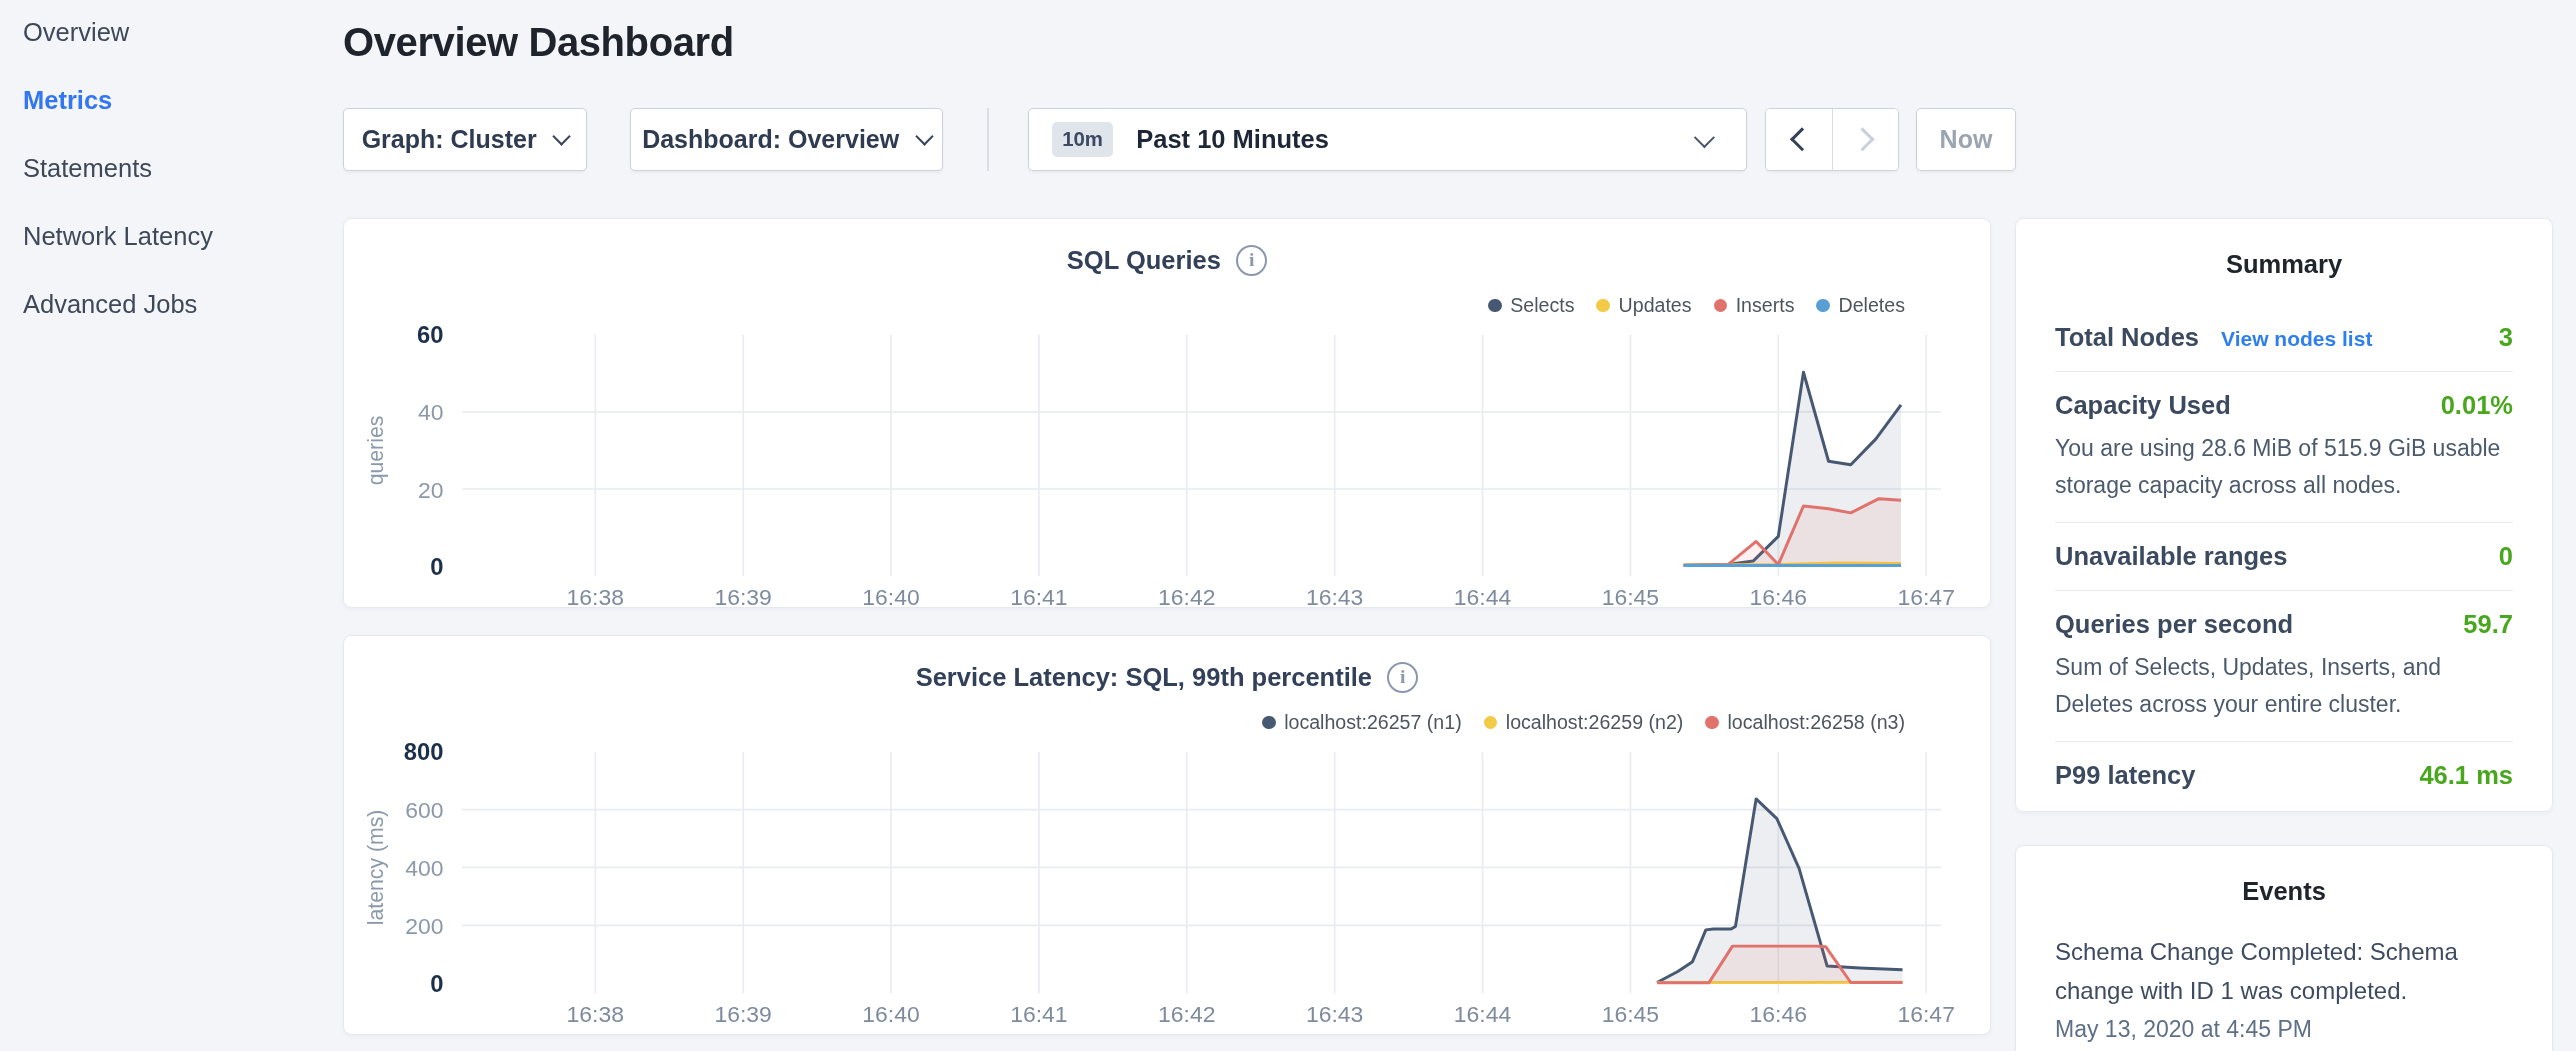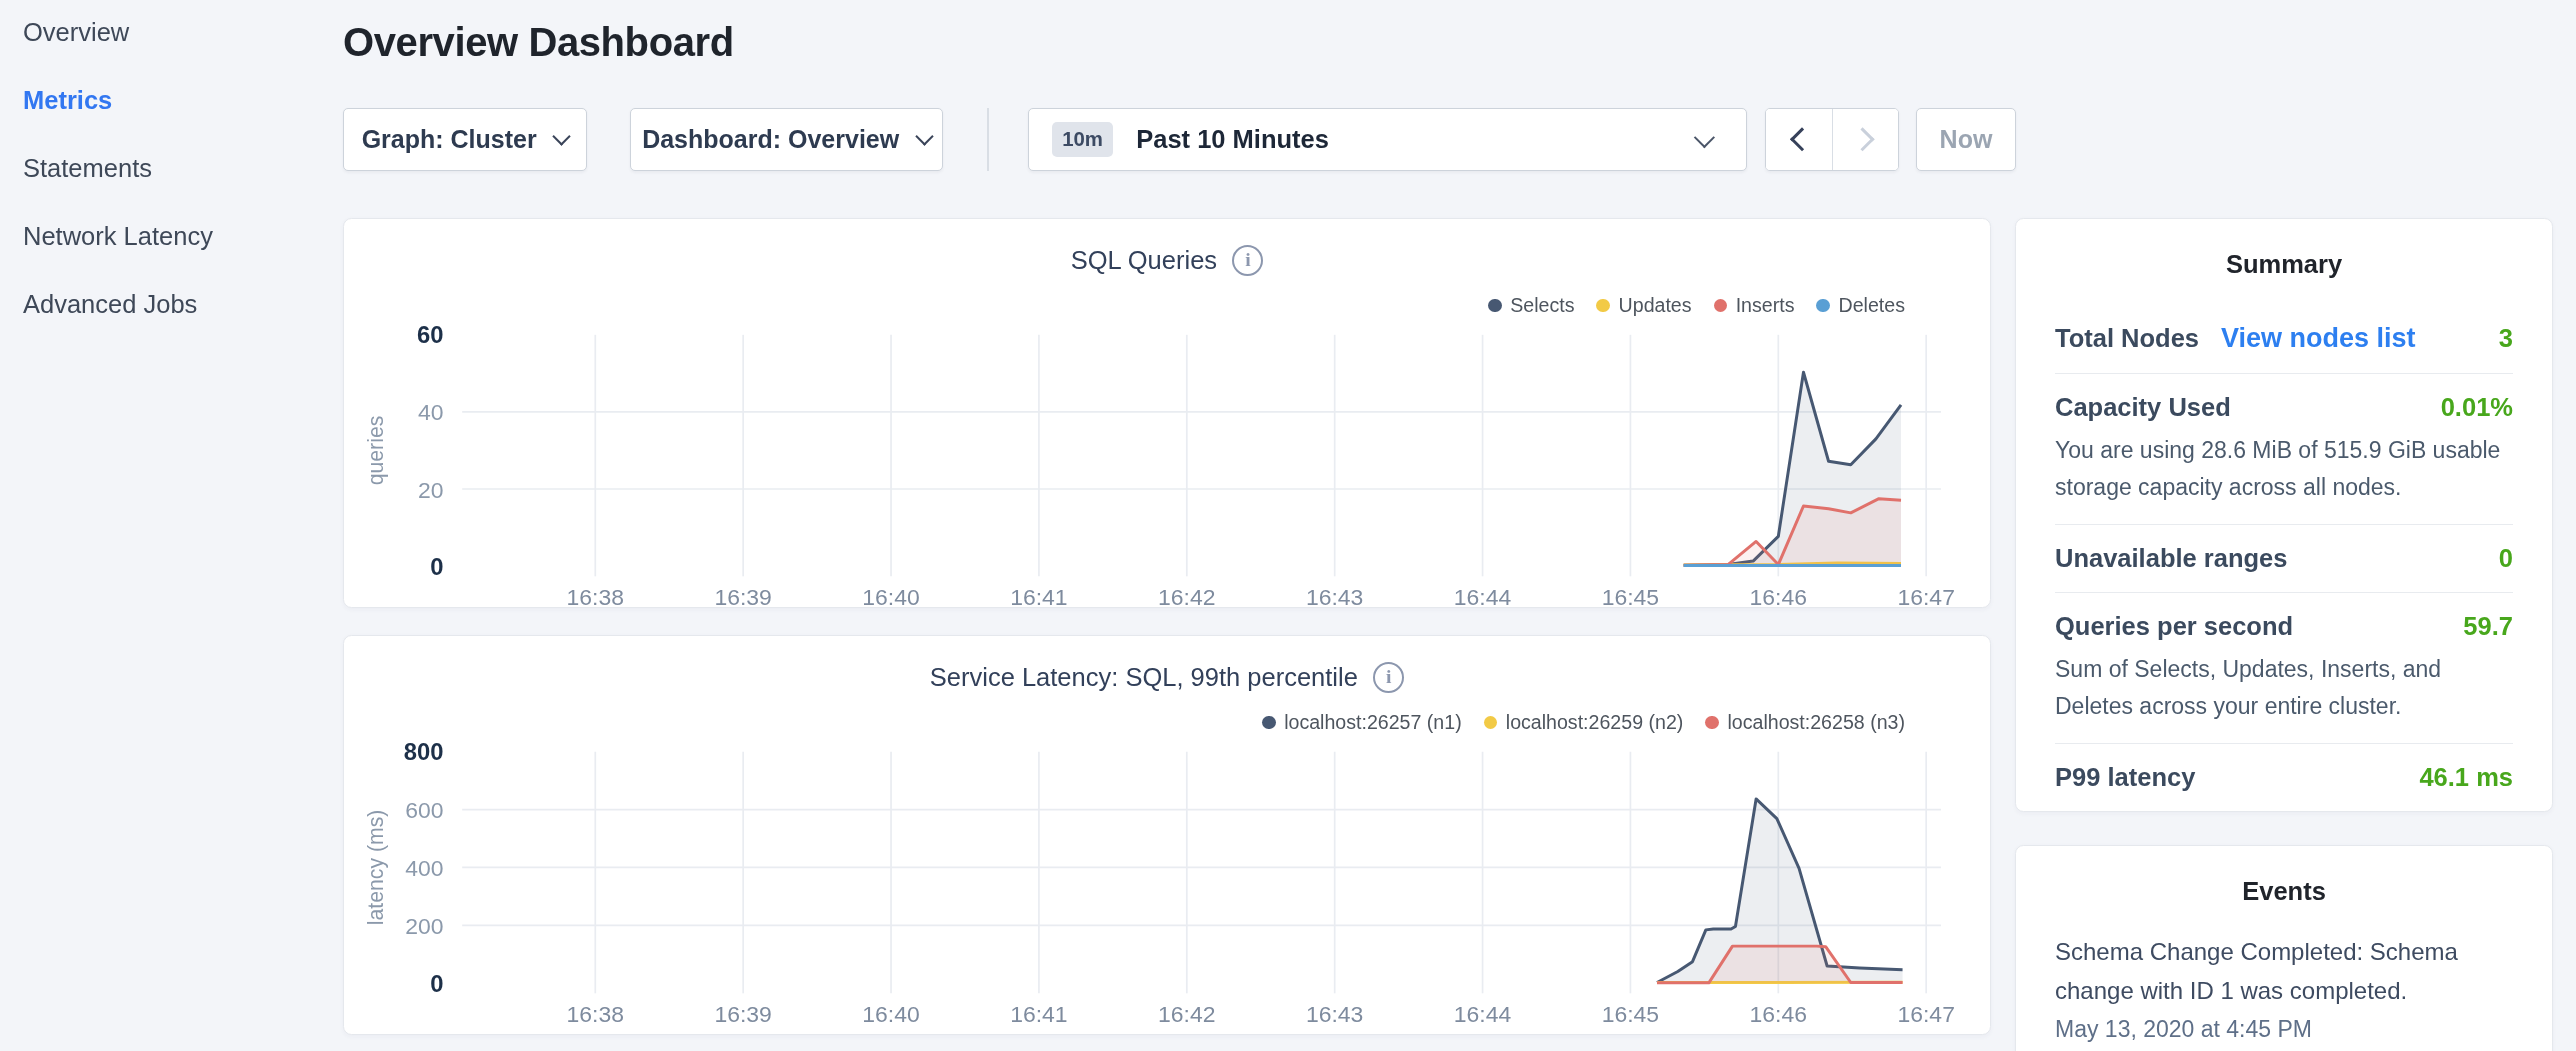--- a/index.html
+++ b/index.html
@@ -34,21 +34,21 @@
   .caret{width:13.6px;height:13.6px;border-right:3.4px solid #36415a;border-bottom:3.4px solid #36415a}
   .caret.left{transform:rotate(135deg);margin-left:6.8px}
   .caret.right{transform:rotate(-45deg);margin-right:6.8px;border-color:#c9d0db}
   .now-btn{position:absolute;left:1573px;top:0;width:100px;height:63px;font-size:25px;font-weight:700;color:#9ba5b2;cursor:default}
   
   .card{position:absolute;background:#fff;border:1.7px solid #e5e8ed;border-radius:8.5px;box-shadow:0 1.7px 4.3px rgba(50,60,90,.04);box-sizing:border-box}
   .chart-card{left:343px;width:1648px;overflow:hidden}
   #chart-0{top:218px;height:390px}
   #chart-1{top:635px;height:400px}
   .chart-title-row{position:absolute;top:25.5px;left:0;right:0;display:flex;justify-content:center;align-items:center;gap:15.3px;z-index:2}
-  .chart-title{font-size:25.5px;font-weight:400;color:#32405a}
+  .chart-title{font-size:25.5px;font-weight:700;color:#32405a}
   .info-icon{width:31px;height:31px;box-sizing:border-box;border:2.1px solid #8c97ae;border-radius:50%;color:#8c97ae;
              display:flex;align-items:center;justify-content:center;font-size:19.6px;font-weight:600;
              font-family:"Liberation Serif","DejaVu Serif",serif;cursor:pointer}
   .legend{position:absolute;top:75px;right:85px;display:flex;gap:22px;align-items:center;z-index:2}
   .legend-item{display:flex;align-items:center;gap:8.5px;cursor:pointer}
   .dot{width:13.6px;height:13.6px;border-radius:50%}
   .lname{font-size:19.6px;color:#4e555e}
   svg.plot{position:absolute;left:0;top:0;width:1648px;height:400px;overflow:visible}
   svg text{font-family:"Liberation Sans","DejaVu Sans",sans-serif}
   .grid{stroke:#e9ecf1;stroke-width:2}
@@ -58,21 +58,21 @@
   .yaxis-title{font-size:25px;fill:#8b99ab}
   
   .summary-card{left:2015px;top:218px;width:538px;height:594px}
   .events-card{left:2015px;top:845px;width:538px;height:281px}
   .panel-title{margin:31px 0 0;text-align:center;font-size:25.5px;font-weight:700;color:#20242b}
   .summary-body{margin:25.5px 39px 0}
   .srow{padding:18.7px 0}
   .srow + .srow{border-top:1.7px solid #e8ebef}
   .srow-head{display:flex;align-items:baseline}
   .srow-label{font-size:25.5px;font-weight:700;color:#3b4a5e}
-  .srow-link{margin-left:22px;font-size:27px;font-weight:700;color:#2d7ff0;text-decoration:none;cursor:pointer}
+  .srow-link{margin-left:22px;font-size:21px;font-weight:700;color:#2d7ff0;text-decoration:none;cursor:pointer}
   .srow-value{margin-left:auto;font-size:25.5px;font-weight:700;color:#48a71c;white-space:nowrap}
   .srow-desc{margin:10.2px 0 0;font-size:23px;line-height:37px;color:#4b5a6c}
   .event-text{margin:25.5px 39px 0;font-size:24px;line-height:39px;color:#3e4b61}
   .event-time{margin:6.8px 39px 0;font-size:23px;color:#5e6f88}
 </style>
 </head>
 <body>
 
 <nav class="sidebar">
   <div class="side-item">Overview</div>

